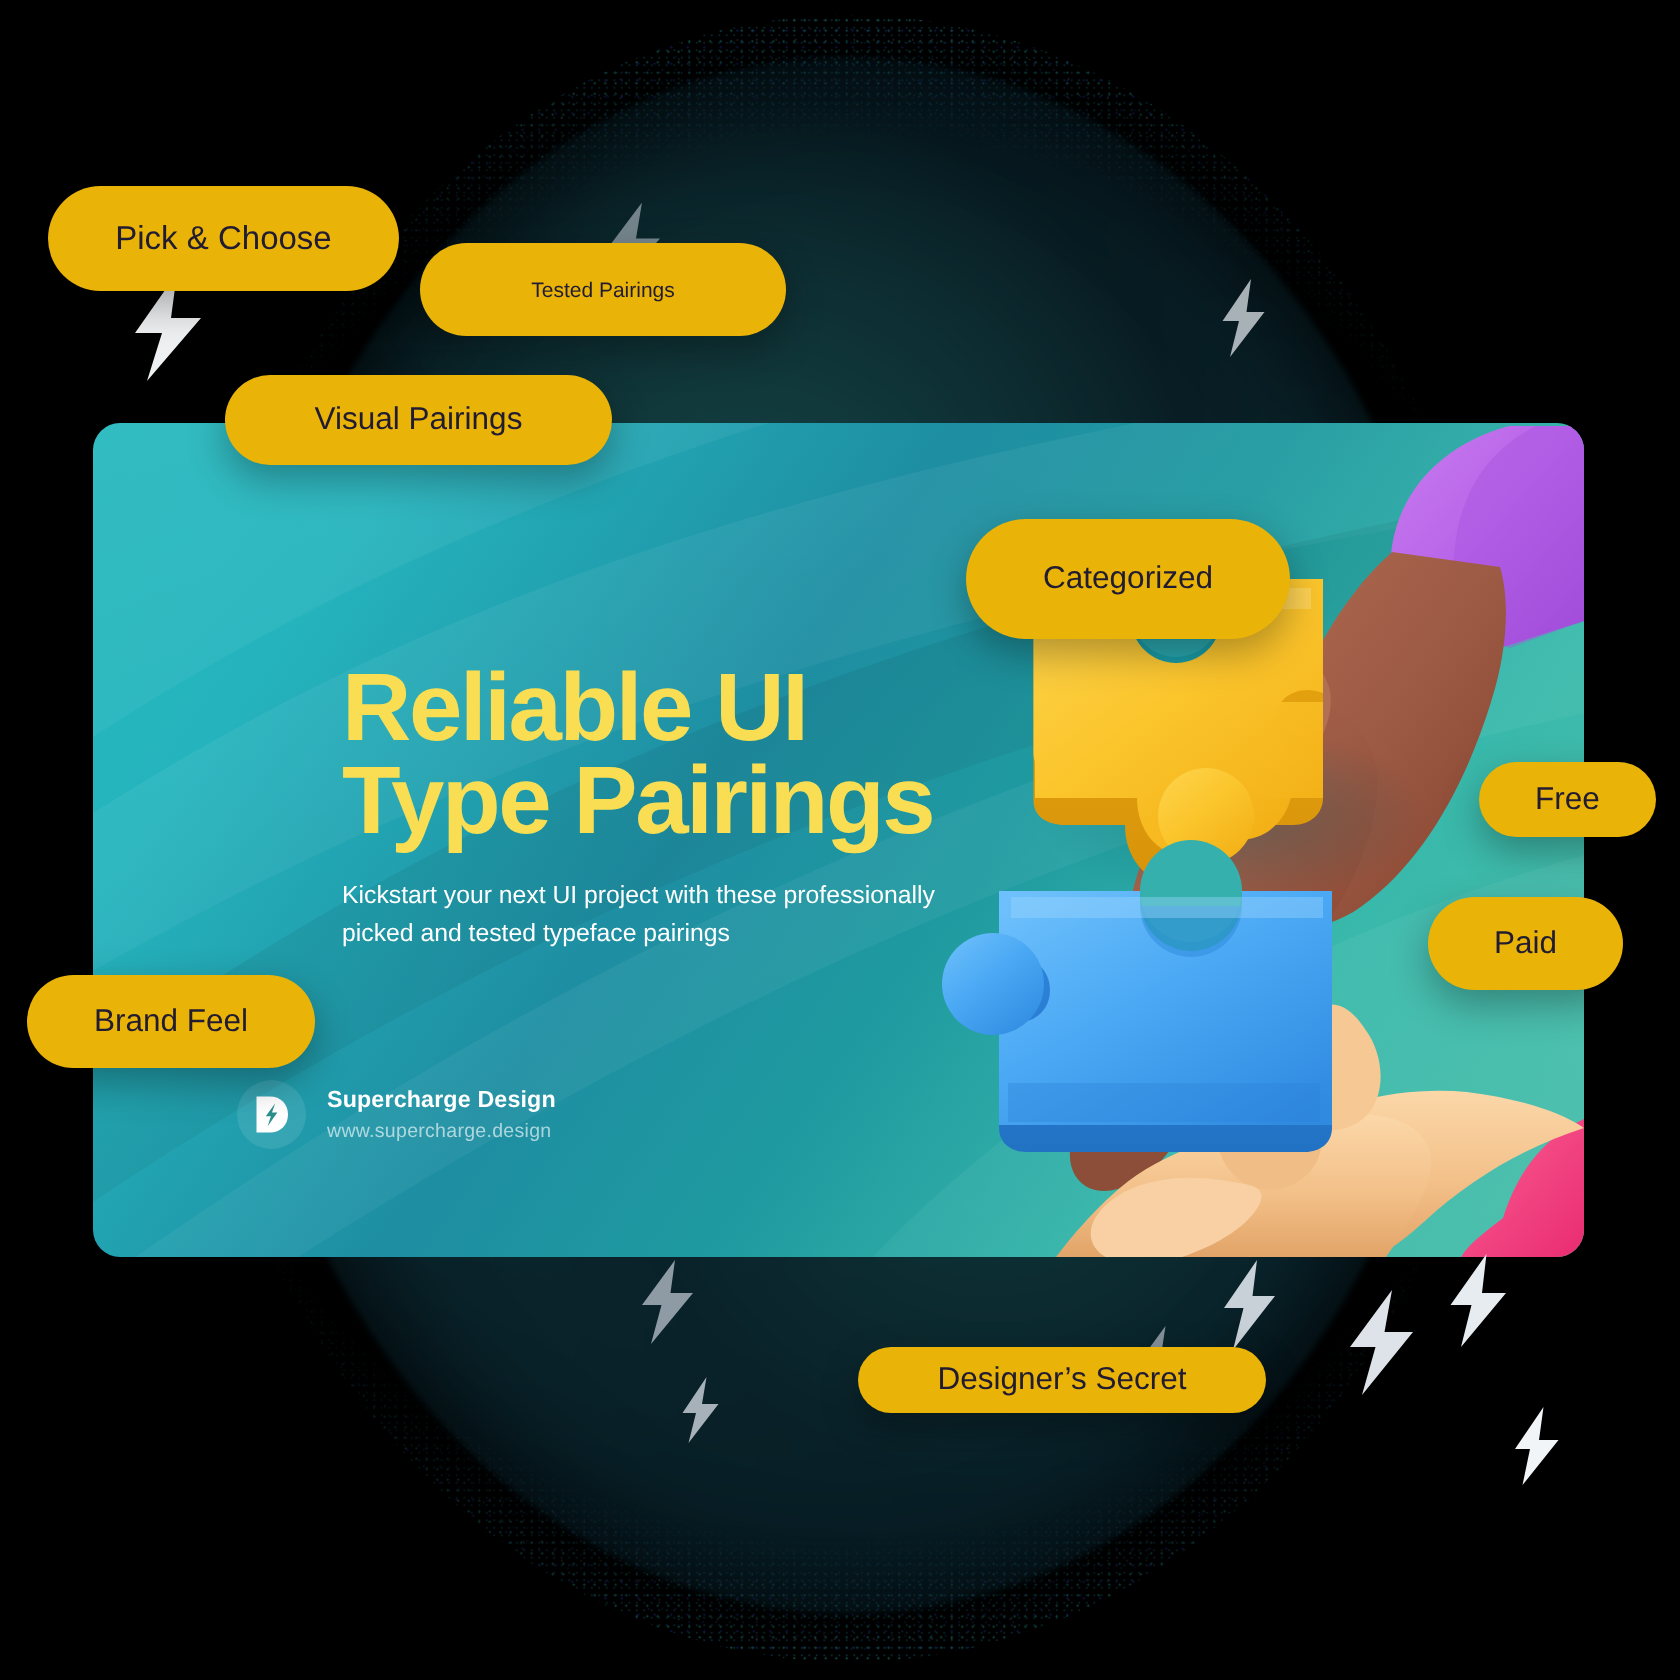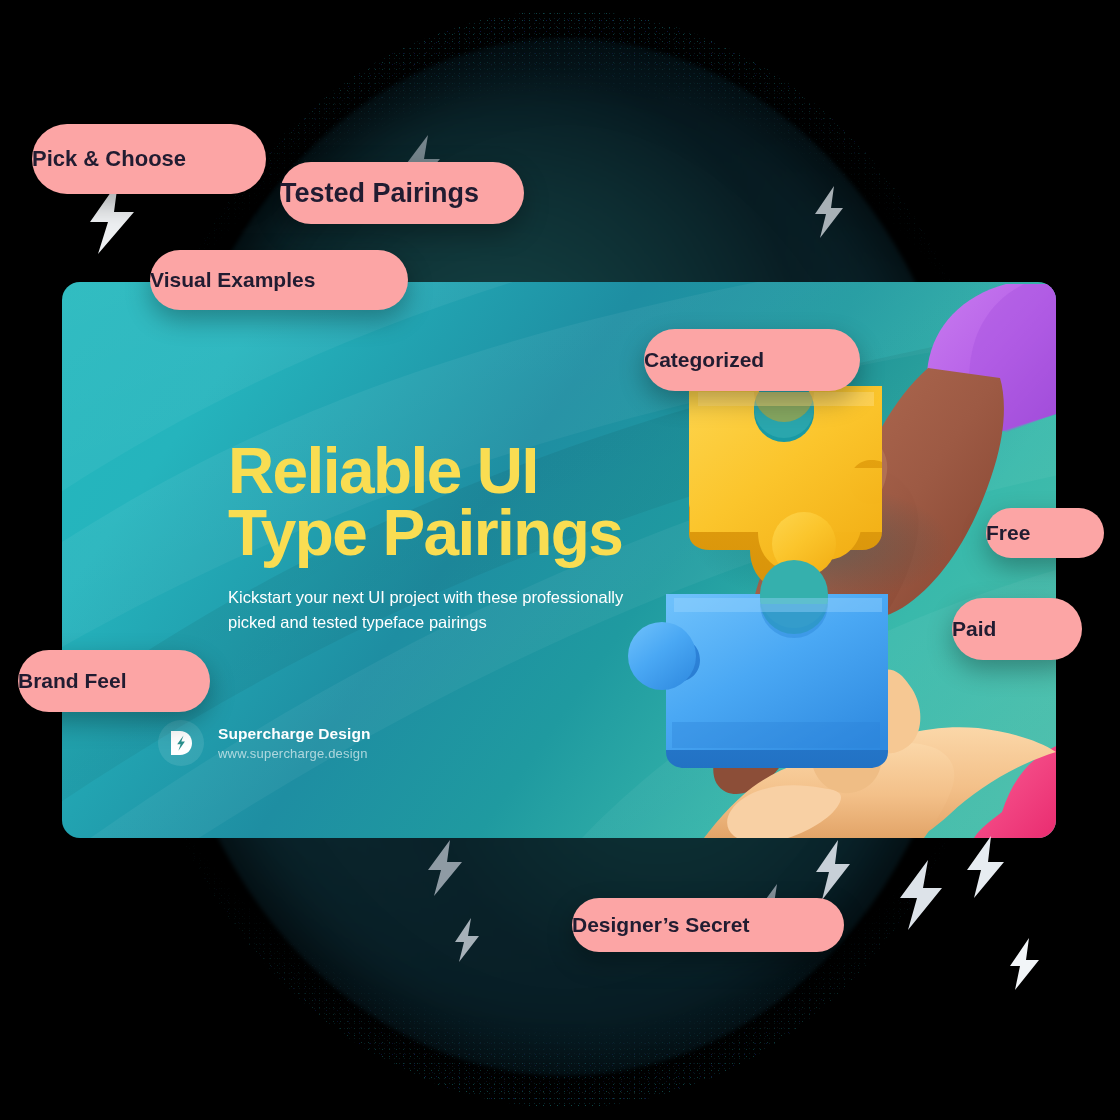--- a/index.html
+++ b/index.html
@@ -81,34 +81,34 @@
     width:46px; height:46px; border-radius:50%;
     background:rgba(255,255,255,.10);
     display:flex; align-items:center; justify-content:center;
   }
   .brand-text{ display:flex; flex-direction:column; gap:3px; }
   .brand-name{ font-size:15.5px; font-weight:700; color:#fff; letter-spacing:.1px; }
   .brand-url{ font-size:13px; font-weight:400; color:rgba(255,255,255,.62); letter-spacing:.2px; }
 
   
   .pill{
-    position:absolute; display:flex; align-items:center; justify-content:flex-start;
-    background:#fca5a5; border-radius:40px;
-    color:#211c31; font-weight:700; white-space:nowrap;
+    position:absolute; display:flex; align-items:center; justify-content:center;
+    background:#eab308; border-radius:40px;
+    color:#211c31; font-weight:400; white-space:nowrap;
     box-shadow:0 10px 26px rgba(0,0,0,.30);
   }
   .pill.p-pick   { left:32px;  top:124px; width:234px; height:70px;  font-size:22px; }
-  .pill.p-tested { left:280px; top:162px; width:244px; height:62px;  font-size:27px; }
+  .pill.p-tested { left:280px; top:162px; width:244px; height:62px;  font-size:14px; }
   .pill.p-visual { left:150px; top:250px; width:258px; height:60px;  font-size:21px; }
-  .pill.p-cat    { left:644px; top:329px; width:216px; height:62px;  font-size:21px; }
+  .pill.p-cat    { left:644px; top:346px; width:216px; height:80px;  font-size:21px; }
   .pill.p-free   { left:986px; top:508px; width:118px; height:50px;  font-size:21px; }
   .pill.p-paid   { left:952px; top:598px; width:130px; height:62px;  font-size:21px; }
   .pill.p-brand  { left:18px;  top:650px; width:192px; height:62px;  font-size:21px; }
   .pill.p-100    { left:468px; top:810px; width:220px; height:60px;  font-size:21px; }
-  .pill.p-secret { left:572px; top:898px; width:272px; height:54px;  font-size:21px; }
+  .pill.p-secret { left:572px; top:898px; width:272px; height:44px;  font-size:21px; }
 
   
   .bolt{ position:absolute; }
 
   
   .art{ position:absolute; inset:0; pointer-events:none; }
 </style>
 </head>
 <body>
 
@@ -359,21 +359,21 @@
       </svg>
   </div>
 
   <div class="pill p-pick">
       <span>Pick &amp; Choose</span>
     </div>
   <div class="pill p-tested">
       <span>Tested Pairings</span>
     </div>
   <div class="pill p-visual">
-      <span>Visual Examples</span>
+      <span>Visual Pairings</span>
     </div>
   <div class="pill p-cat">
       <span>Categorized</span>
     </div>
   <div class="pill p-free">
       <span>Free</span>
     </div>
   <div class="pill p-paid">
       <span>Paid</span>
     </div>

